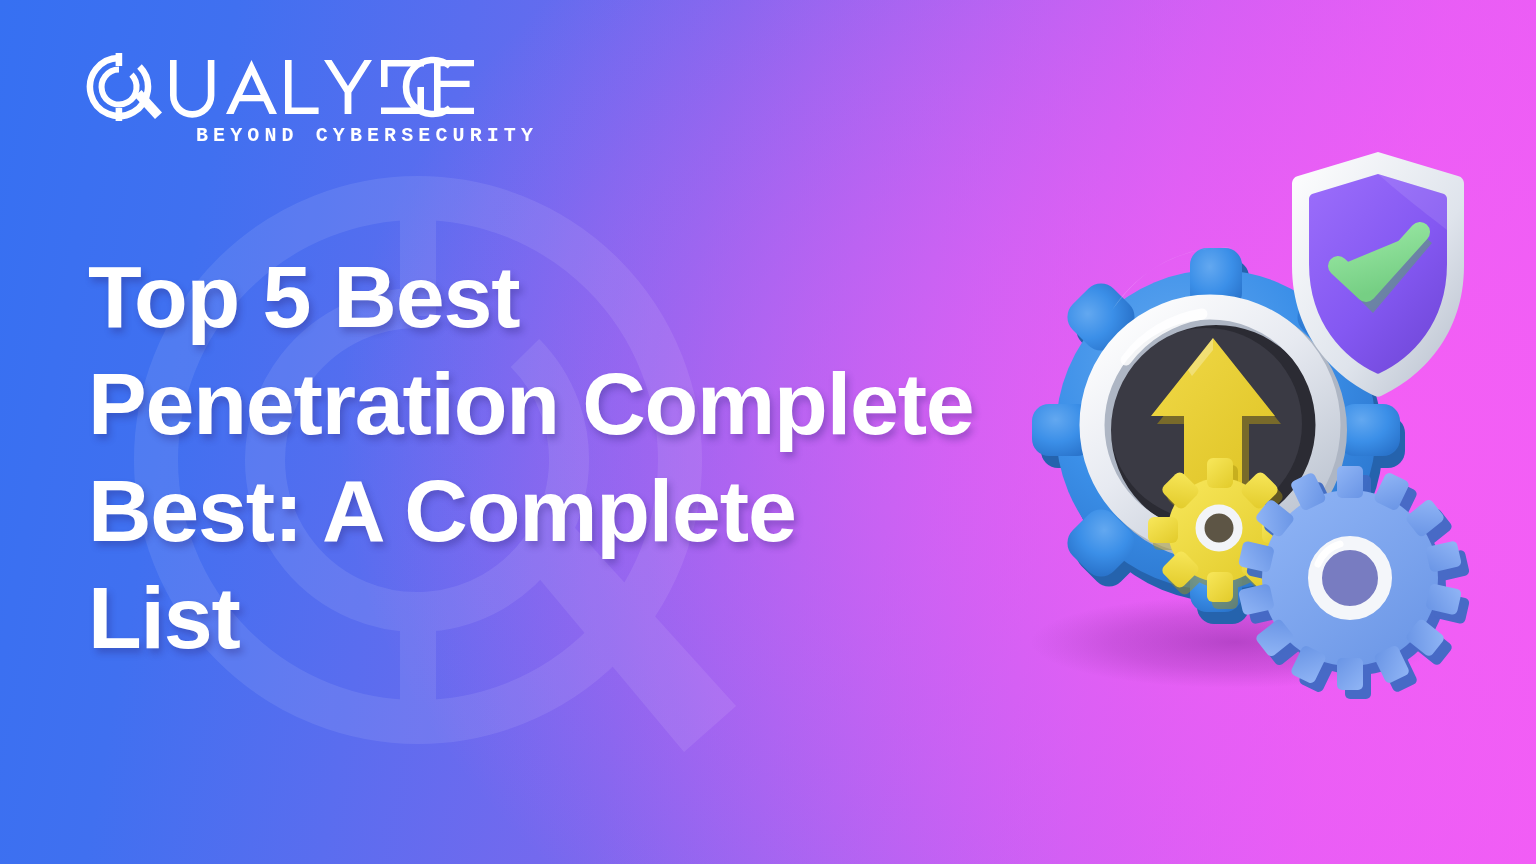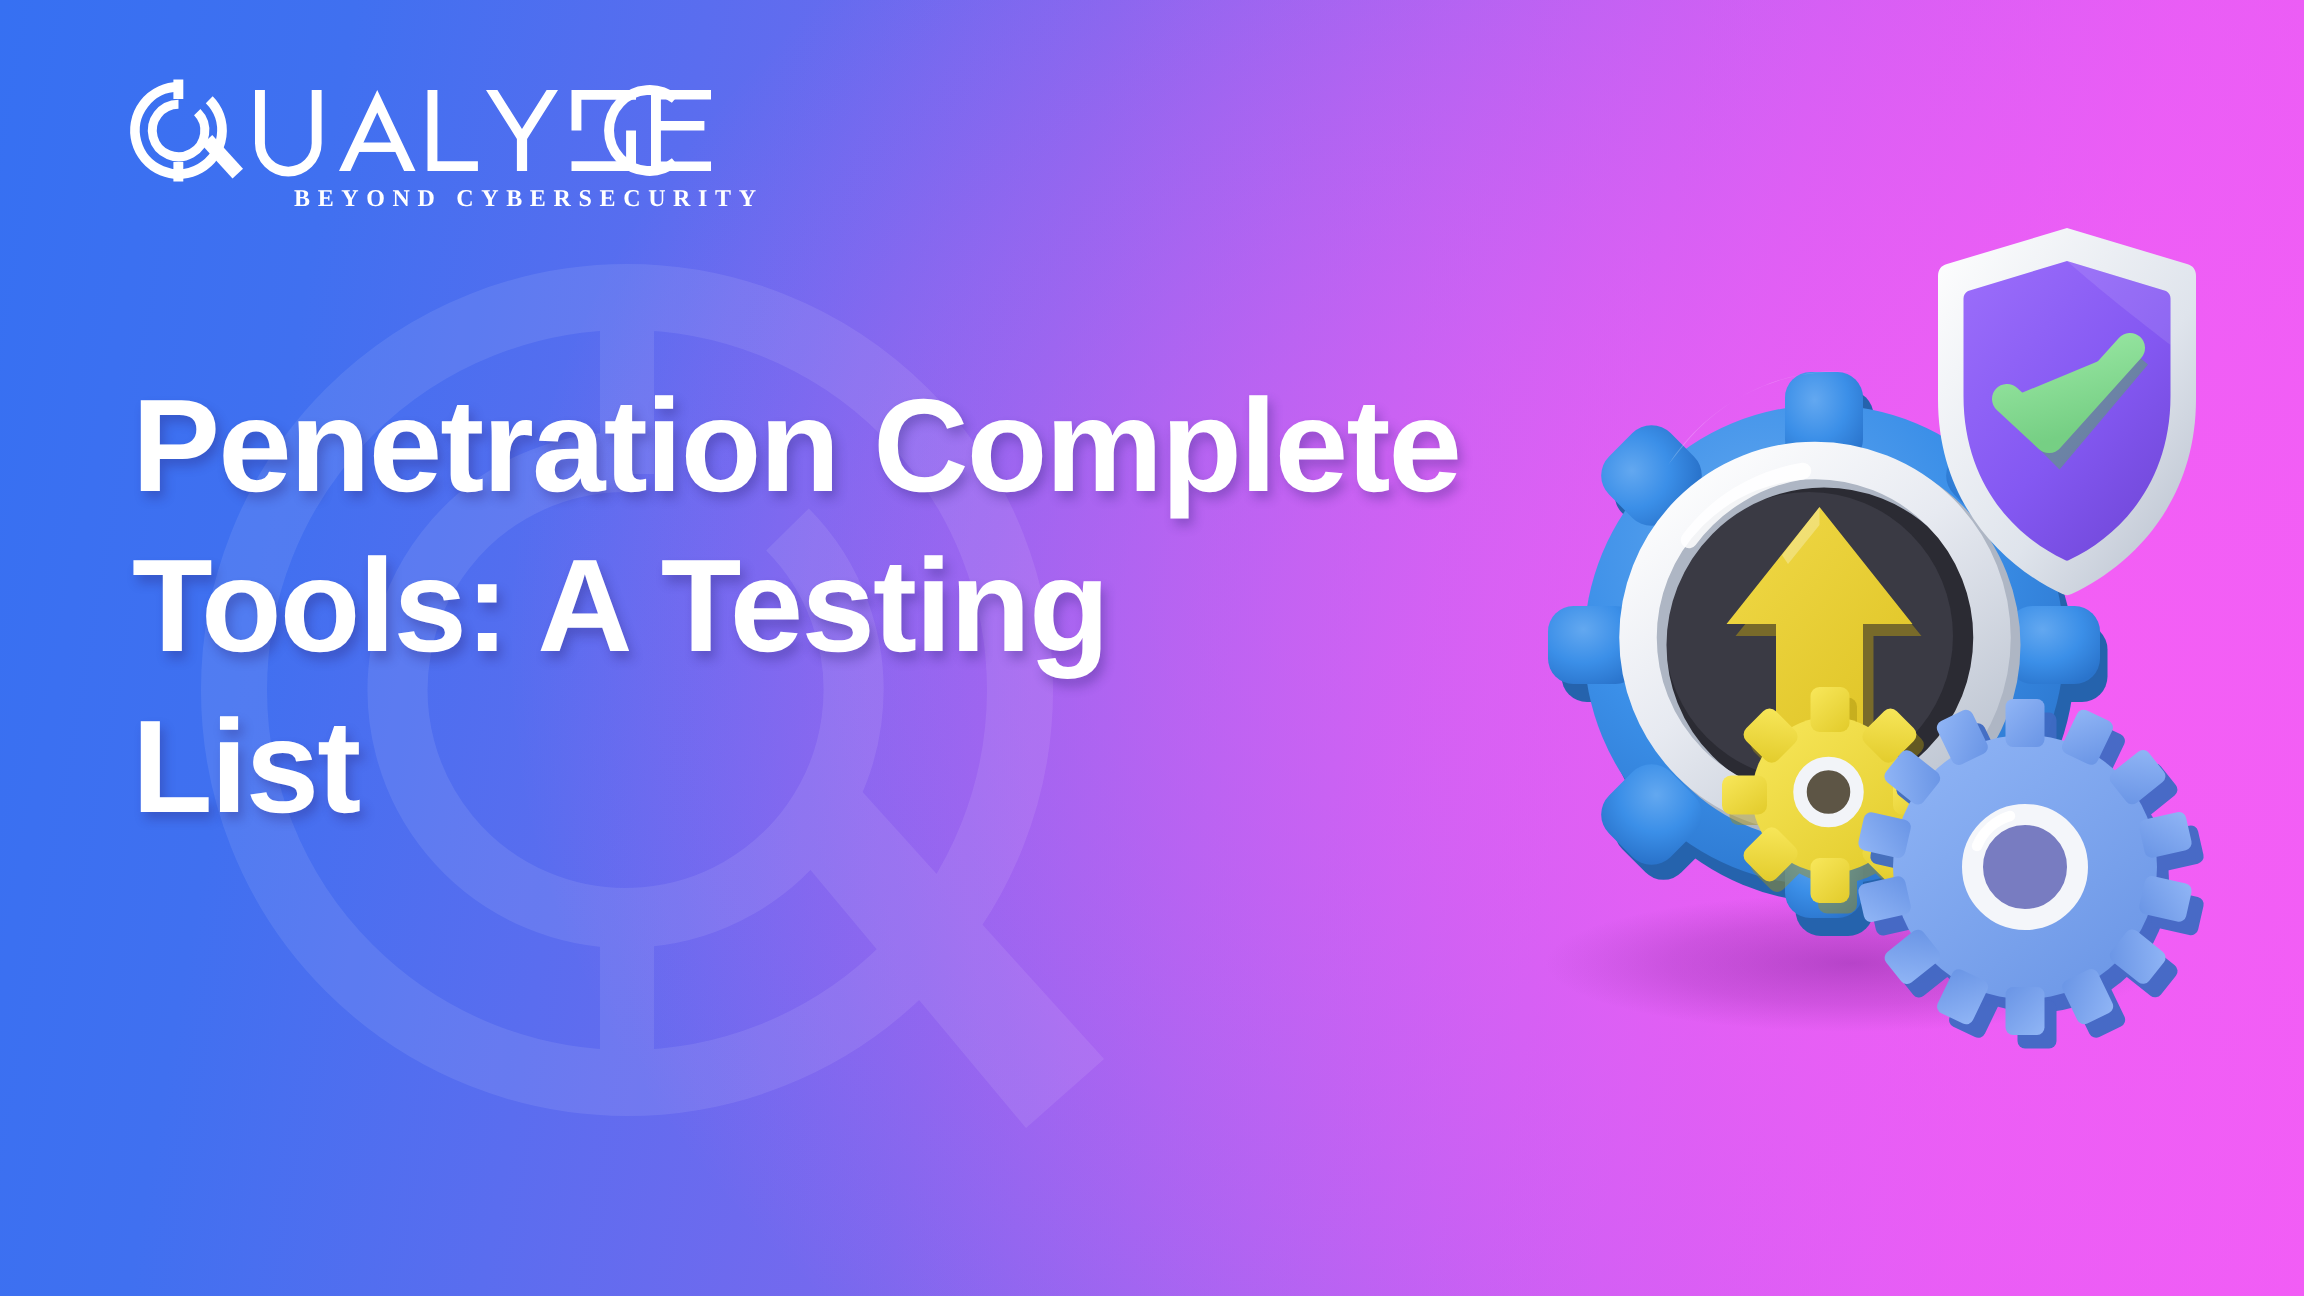--- a/index.html
+++ b/index.html
@@ -41,26 +41,26 @@
   #logo {
     position:absolute;
     left:86px; top:52px;
     width:392px; height:92px;
   }
   #logo-mark-wrap { position:absolute; left:0; top:0; width:392px; height:70px; }
   #logo-mark-wrap svg { width:392px; height:70px; display:block; }
   #logo-tagline {
     position:absolute;
     left:110px; top:72px;
-    font-size:16px;
+    font-size:20px;
     font-weight:bold;
     letter-spacing:5.1px;
     color:#ffffff;
     white-space:nowrap;
-    font-family:Liberation Serif, serif;
+    font-family:Liberation Mono, monospace;
   }
 
   
   #headline {
     position:absolute;
     left:88px; top:243px;
     width:980px;
     color:#ffffff;
     font-size:88px;
     font-weight:bold;
@@ -129,22 +129,23 @@
 
         <path d="M348 8 h40 v6.3 h-33.4 v14.4 h29 v6.3 h-29 v20.7 h33.4 V62 h-40 Z" fill="#ffffff"></path>
 
         <path d="M392 14 a27 27 0 1 0 0 42" fill="none" stroke="#ffffff" stroke-width="6.6" transform="translate(-28,0)"></path>
       </svg>
     </div>
     <div id="logo-tagline">BEYOND CYBERSECURITY</div>
   </div>
 
   <h1 id="headline">
+    <span class="hl-line">Top 5 Best</span>
     <span class="hl-line">Penetration Complete</span>
-    <span class="hl-line">Tools: A Testing</span>
+    <span class="hl-line">Best: A Complete</span>
     <span class="hl-line">List</span>
   </h1>
 
   <div id="illustration">
     <svg viewBox="0 0 500 580" xmlns="http://www.w3.org/2000/svg">
       <defs>
         <radialGradient id="gMain" cx="38%" cy="30%" r="78%">
           <stop offset="0%" stop-color="#63a8f0"></stop>
           <stop offset="55%" stop-color="#3b8fe8"></stop>
           <stop offset="100%" stop-color="#2a74cc"></stop>

